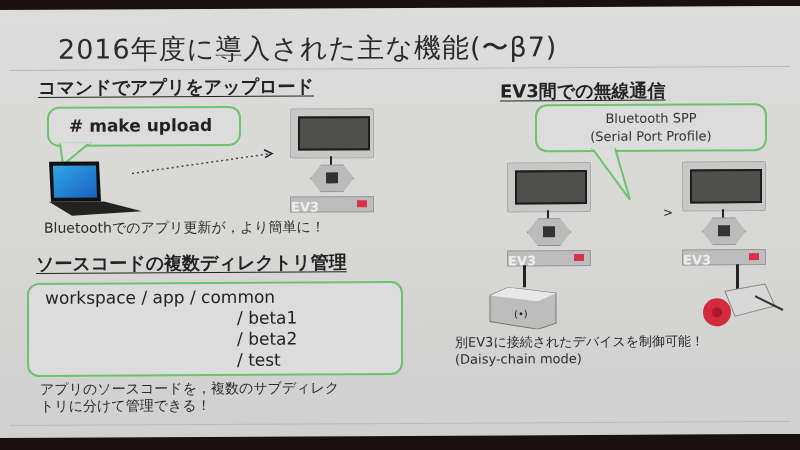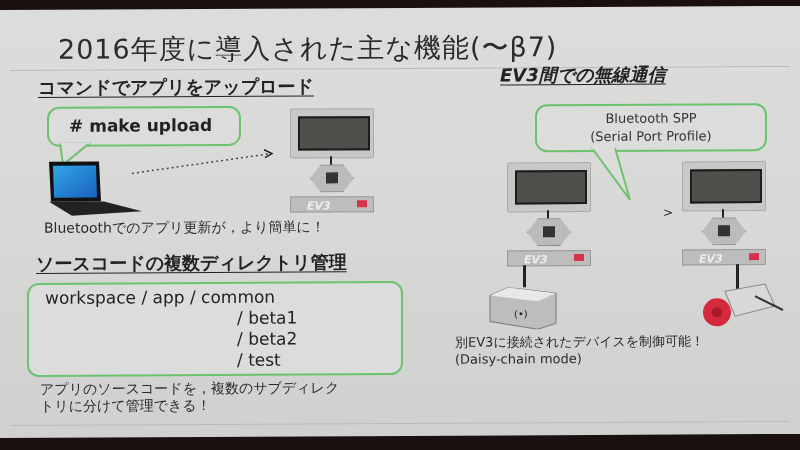--- a/index.html
+++ b/index.html
@@ -31,21 +31,21 @@
     background:#dcdcdc; color:#222;
   }
   .txt { position:absolute; color:#2a2a2a; }
   .ev3 { position:absolute; width:82px; height:100px; }
   .ev3 .screen-body { position:absolute; left:0; top:0; width:82px; height:48px; background:#c8c8c8; border:1px solid #aaa; border-radius:2px; }
   .ev3 .screen { position:absolute; left:7px; top:7px; width:68px; height:30px; background:#4f4f4b; border:2px solid #1c1c1c; }
   .ev3 .stem { position:absolute; left:40px; top:48px; width:2px; height:12px; background:#222; }
   .ev3 .pad { position:absolute; left:20px; top:56px; width:42px; height:26px; background:#bbb; border:1px solid #888; clip-path:polygon(25% 0,75% 0,100% 50%,75% 100%,25% 100%,0 50%); }
   .ev3 .pad .center { position:absolute; left:15px; top:7px; width:12px; height:11px; background:#333; }
   .ev3 .base { position:absolute; left:0; top:88px; width:82px; height:14px; background:#bdbdbd; border:1px solid #999; }
-  .ev3 .base .logo { position:absolute; left:16px; top:2px; font-size:11px; color:#eee; font-weight:bold;font-style:italic; }
+  .ev3 .base .logo { position:absolute; left:0; top:2px; font-size:13px; color:#eee; font-weight:bold; }
   .ev3 .base .red { position:absolute; right:6px; top:3px; width:10px; height:7px; background:#d8324a; }
   .cable { position:absolute; width:3px; background:#222; }
 </style>
 </head>
 <body>
 
 <div class="slide">
   <div class="title">2016年度に導入された主な機能(〜β7)</div>
   <div class="rule top"></div>
 
@@ -98,21 +98,21 @@
       <div style="padding-left:192px;">/ beta1</div>
       <div style="padding-left:192px;">/ beta2</div>
       <div style="padding-left:192px;">/ test</div>
     </div>
   </div>
   <div class="txt" style="left:40px;top:371px;font-size:14px;line-height:17px;">
     <div>アプリのソースコードを，複数のサブディレク</div>
     <div>トリに分けて管理できる！</div>
   </div>
 
-  <div class="heading" style="left:500px;top:56px;font-style:italic;">EV3間での無線通信</div>
+  <div class="heading" style="left:500px;top:72px;">EV3間での無線通信</div>
   <div class="bubble" style="left:535px;top:97px;width:228px;height:44px;">
     <div style="position:absolute;left:0;right:0;top:4px;text-align:center;font-size:13px;line-height:18px;color:#333;">
       <div>Bluetooth SPP</div>
       <div>(Serial Port Profile)</div>
     </div>
   </div>
   <svg style="position:absolute;left:590px;top:141px;" width="50" height="55">
     <polygon points="2,0 25,0 40,52" fill="#dcdcdc" stroke="#6cc36e" stroke-width="2"></polygon>
     <line x1="2" y1="0" x2="25" y2="0" stroke="#dcdcdc" stroke-width="3"></line>
   </svg>

